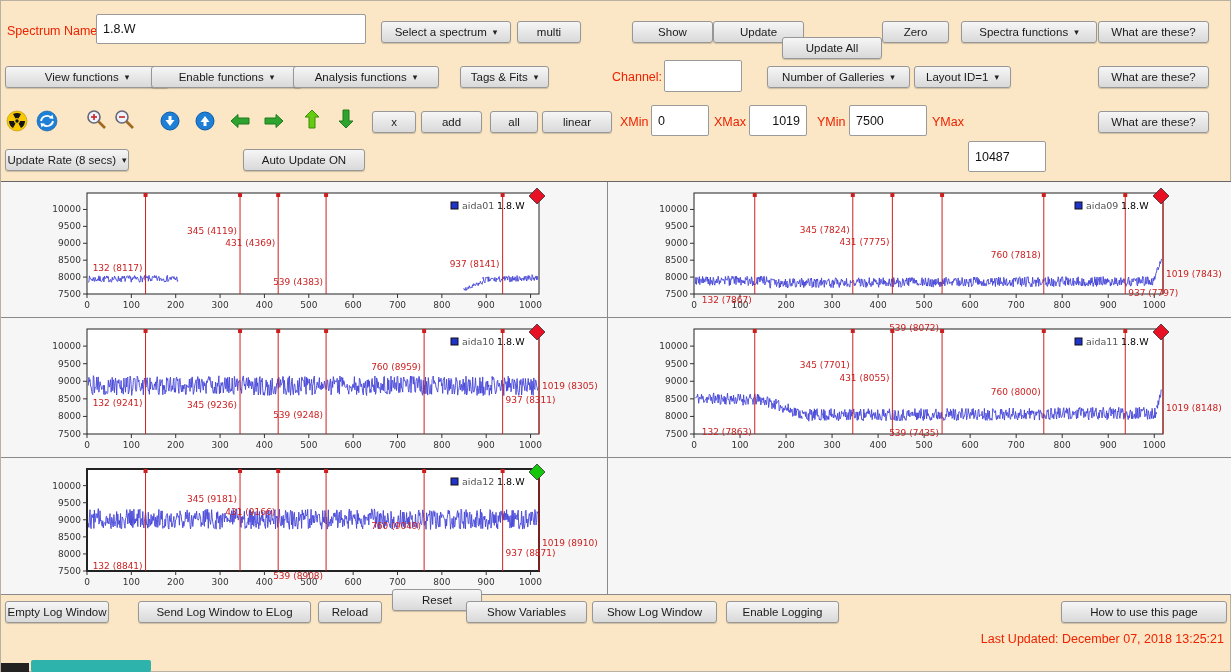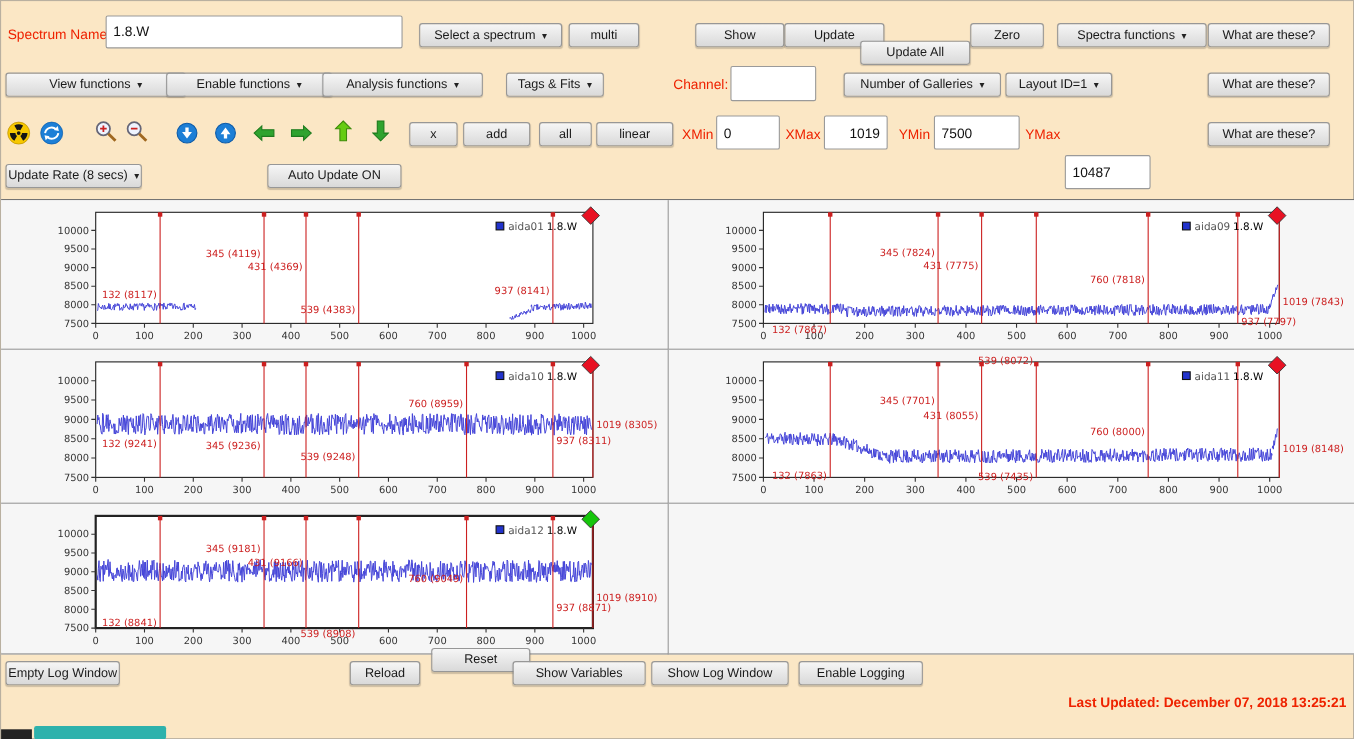--- a/index.html
+++ b/index.html
@@ -14,21 +14,21 @@
   .red-label{position:absolute;color:var(--accent-red,#ee2200);font-size:12.5px;white-space:nowrap}
   .icon{position:absolute;cursor:pointer;line-height:0}
   .charts{position:absolute;left:0;top:180px;width:1231px;height:413px;display:grid;
           grid-template-columns:607px 624px;grid-template-rows:136px 140px 137px;
           border-top:1px solid #666;border-bottom:1px solid #666;background:#eee}
   .cell{position:relative;background:#f6f6f6;border-right:1px solid #8a8a8a;border-bottom:1px solid #8a8a8a;overflow:hidden}
   .tick{font-family:"DejaVu Sans",sans-serif;font-size:9px;fill:#333}
   .mlabel{font-family:"DejaVu Sans",sans-serif;font-size:9px}
   .lgname{font-family:"DejaVu Sans",sans-serif;font-size:9.5px;fill:#555}
   .lgspec{font-family:"DejaVu Sans",sans-serif;font-size:9.5px;fill:#000}
-  .last-updated{position:absolute;right:6px;top:631px;color:var(--accent-red,#ee2200);font-size:12.5px;font-weight:bold}
+  .last-updated{position:absolute;right:6px;top:631px;color:var(--accent-red,#ee2200);font-size:12.5px;font-weight:normal}
   .teal-bar{position:absolute;left:30px;top:659px;width:120px;height:12px;background:#2eb2ac;border-radius:2px}
   .corner-dark{position:absolute;left:0;top:662px;width:28px;height:10px;background:#222}
 </style>
 </head>
 <body>
 
 <div class="page">
 
   <span class="red-label" style="left:6px;top:23px">Spectrum Name:</span>
   <input class="inputbox" style="left: 95px; top: 13px; width: 270px; height: 30px;" value="1.8.W">
@@ -448,23 +448,25 @@
           <text class="mlabel" x="541.0" y="88.2" text-anchor="start" fill="#cc2020">1019 (8910)</text>
           <rect x="450" y="20" width="7" height="7" fill="#2233cc" stroke="#111"></rect>
           <text class="lgname" x="461" y="27">aida12</text>
           <text class="lgspec" x="496" y="27">1.8.W</text>
           <polygon points="536,6 544,14 536,22 528,14" fill="#16c60c" stroke="#333" stroke-width="0.8"></polygon>
         </svg></div>
     <div class="cell"></div>
   </div>
 
   <button class="btn" style="left:4px;top:600px;width:104px">Empty Log Window</button>
+  <button class="btn" style="left:137px;top:600px;width:173px">Send Log Window to ELog</button>
   <button class="btn" style="left:317px;top:600px;width:64px">Reload</button>
   <button class="btn" style="left:391px;top:588px;width:90px">Reset</button>
   <button class="btn" style="left:465px;top:600px;width:121px">Show Variables</button>
   <button class="btn" style="left:591px;top:600px;width:125px">Show Log Window</button>
   <button class="btn" style="left:725px;top:600px;width:113px">Enable Logging</button>
+  <button class="btn" style="left:1060px;top:600px;width:166px">How to use this page</button>
 
   <div class="last-updated">Last Updated: December 07, 2018 13:25:21</div>
 
   <div class="corner-dark"></div>
   <div class="teal-bar"></div>
 </div>
 
 </body></html>

